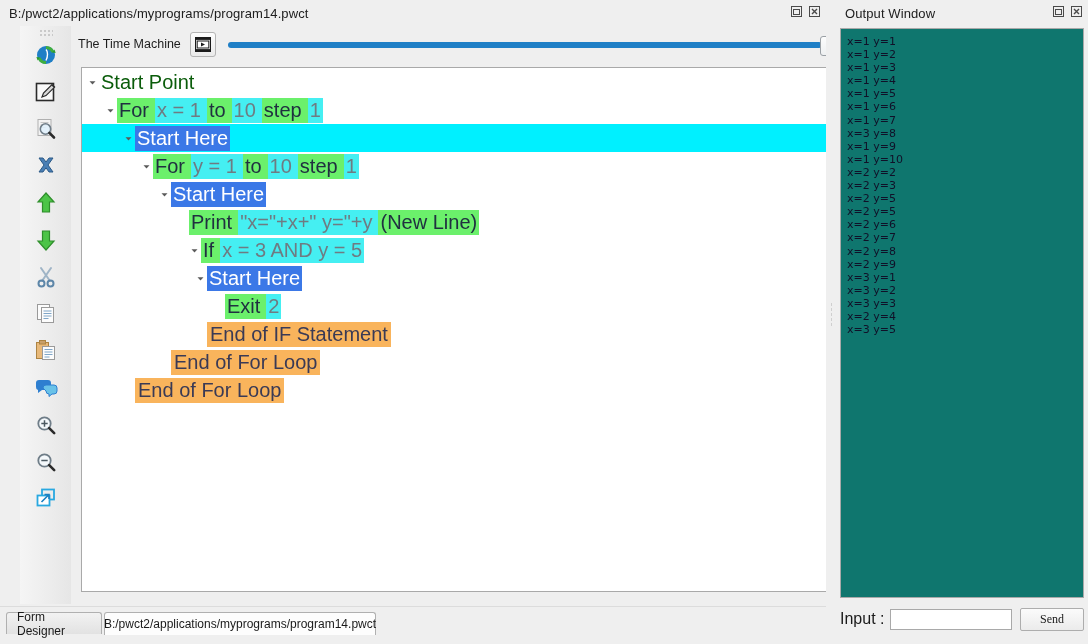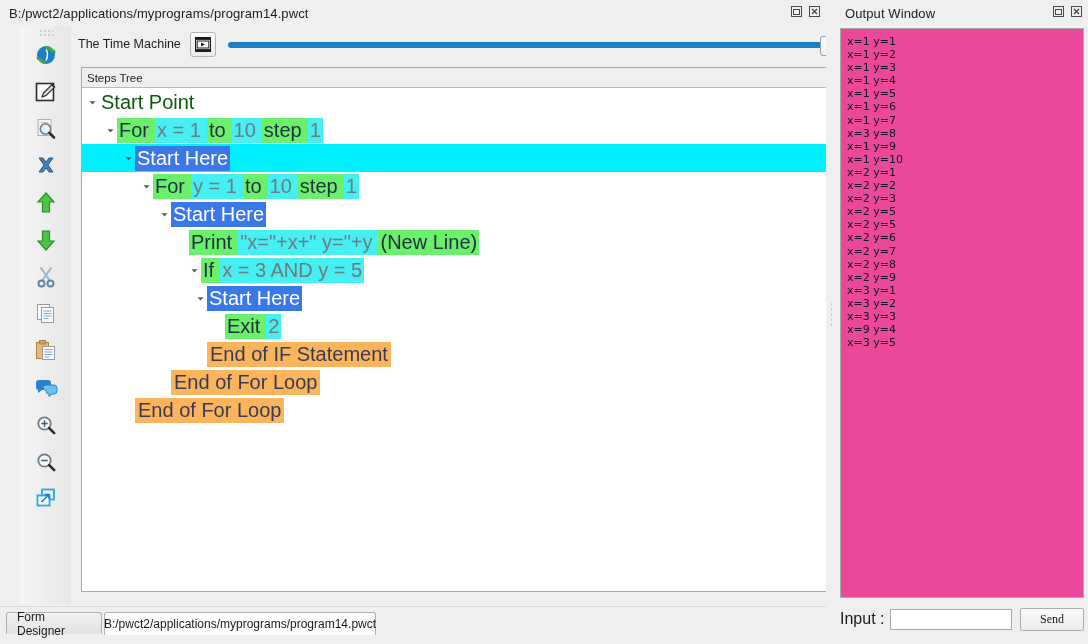--- a/index.html
+++ b/index.html
@@ -126,21 +126,21 @@
     background-image:radial-gradient(#cfcfcf 42%,transparent 43%);
     background-size:3px 5px;}
 
   
   #right-panel{
     position:absolute;left:836px;top:26px;width:252px;height:618px;
     background:#efefef;
   }
   #out-box{
     position:absolute;left:4px;top:2px;right:4px;height:570px;
-    background:#ec4899;border:1px solid #a9a9a9;overflow:hidden;
+    background:#0f766e;border:1px solid #a9a9a9;overflow:hidden;
     padding:6px 0 12px 6px;box-sizing:border-box;
   }
   .outline{
     font-family:"DejaVu Sans", sans-serif;
     font-size:11px;line-height:13.1px;color:#101028;white-space:pre;
   }
   #input-bar{
     position:absolute;left:4px;top:578px;right:4px;height:30px;
     display:flex;align-items:center;
   }
@@ -334,21 +334,20 @@
             <path d="M6 5.6l4 2-4 2z" fill="#1a1a1a"></path>
           </svg>
         </button>
         <div id="tm-slider">
           <div class="track"></div>
           <div class="thumb"></div>
         </div>
       </div>
 
       <div id="tree-box">
-        <div id="tree-header">Steps Tree</div>
         <div id="tree-body">
             <div class="row">
               <div class="rowinner" style="left: 4px;">
                 <span class="arrow">
                   <svg width="9" height="9" viewBox="0 0 9 9">
                     <path d="M1.5 3.2h6L4.5 6.6z" fill="#5a5a5a"></path>
                   </svg>
                 </span>
                 <span class="seg plain">Start Point</span>
               </div>
@@ -506,33 +505,32 @@
         <div class="outline">x=1 y=1</div>
         <div class="outline">x=1 y=2</div>
         <div class="outline">x=1 y=3</div>
         <div class="outline">x=1 y=4</div>
         <div class="outline">x=1 y=5</div>
         <div class="outline">x=1 y=6</div>
         <div class="outline">x=1 y=7</div>
         <div class="outline">x=3 y=8</div>
         <div class="outline">x=1 y=9</div>
         <div class="outline">x=1 y=10</div>
-        <div class="outline">x=2 y=1</div>
         <div class="outline">x=2 y=2</div>
         <div class="outline">x=2 y=3</div>
         <div class="outline">x=2 y=5</div>
         <div class="outline">x=2 y=5</div>
         <div class="outline">x=2 y=6</div>
         <div class="outline">x=2 y=7</div>
         <div class="outline">x=2 y=8</div>
         <div class="outline">x=2 y=9</div>
         <div class="outline">x=3 y=1</div>
         <div class="outline">x=3 y=2</div>
         <div class="outline">x=3 y=3</div>
-        <div class="outline">x=9 y=4</div>
+        <div class="outline">x=2 y=4</div>
         <div class="outline">x=3 y=5</div>
       </div>
     <div id="input-bar">
       <span id="input-label">Input :</span>
       <input id="input-field" type="text" placeholder="" style="">
       <button id="send-btn">Send</button>
     </div>
   </div>
 
   <div id="tabbar">

